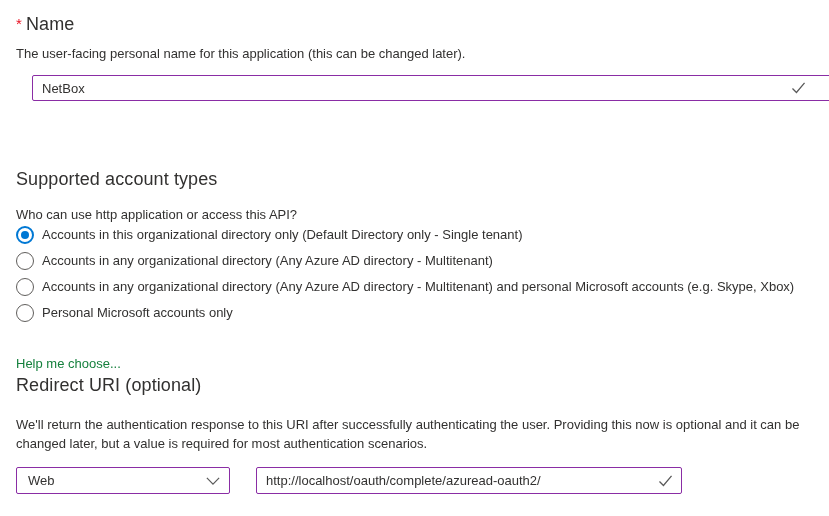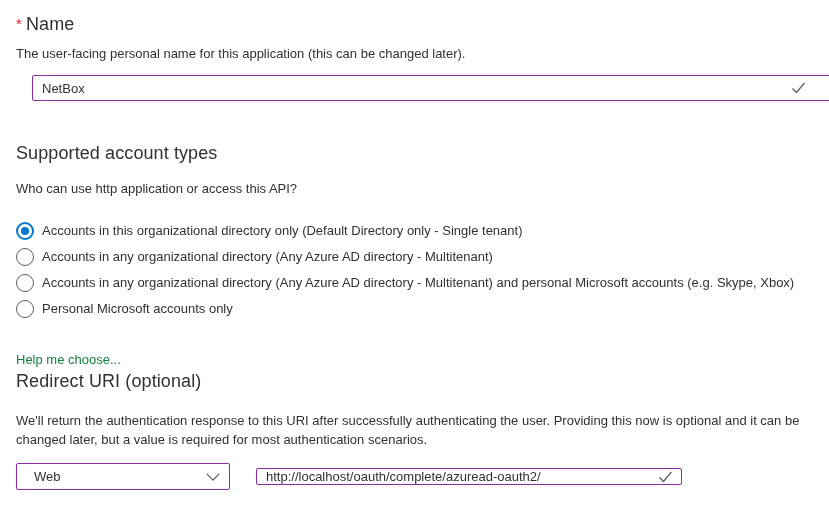--- a/index.html
+++ b/index.html
@@ -64,24 +64,24 @@
     position: absolute;
     right: 9px;
     top: 50%;
     transform: translateY(-50%);
     display: flex;
     pointer-events: none;
   }
   .name-block .input-wrap { margin-top: 12px; display: block; }
   #name-input { width: 799px; }
 
-  .section-gap-lg { margin-top: 40px; }
+  .section-gap-lg { margin-top: 66px; }
   .question { margin-top: 15px; }
 
-  .radio-group { margin-top: 24px; }
+  .radio-group { margin-top: 2px; }
   .radio-row {
     display: flex;
     align-items: center;
     height: 18px;
     margin-bottom: 8px;
     cursor: pointer;
   }
   .radio-circle {
     box-sizing: border-box;
     width: 18px;
@@ -136,34 +136,34 @@
   .select-box {
     box-sizing: border-box;
     width: 214px;
     height: 27px;
     border: 1px solid #8a2da5;
     border-radius: 2px;
     background: #fff;
     position: relative;
     display: flex;
     align-items: center;
-    padding: 0 30px 0 17px;
+    padding: 0 30px 0 11px;
     font-size: 13px;
     color: #323130;
     cursor: pointer;
   }
   .chevron {
     position: absolute;
     right: 9px;
     top: 50%;
     transform: translateY(-50%);
     display: flex;
     pointer-events: none;
   }
-  #uri-input { width: 426px; height: 17px; }
+  #uri-input { width: 426px; height: 27px; }
 </style>
 </head>
 <body>
 
 <div class="page">
 
   <div class="name-block">
     <h2 class="section-title"><span class="required-marker">*</span><span>Name</span></h2>
     <p class="body-text" style="margin-top:9px;">The user-facing personal name for this application (this can be changed later).</p>
     <span class="input-wrap">

